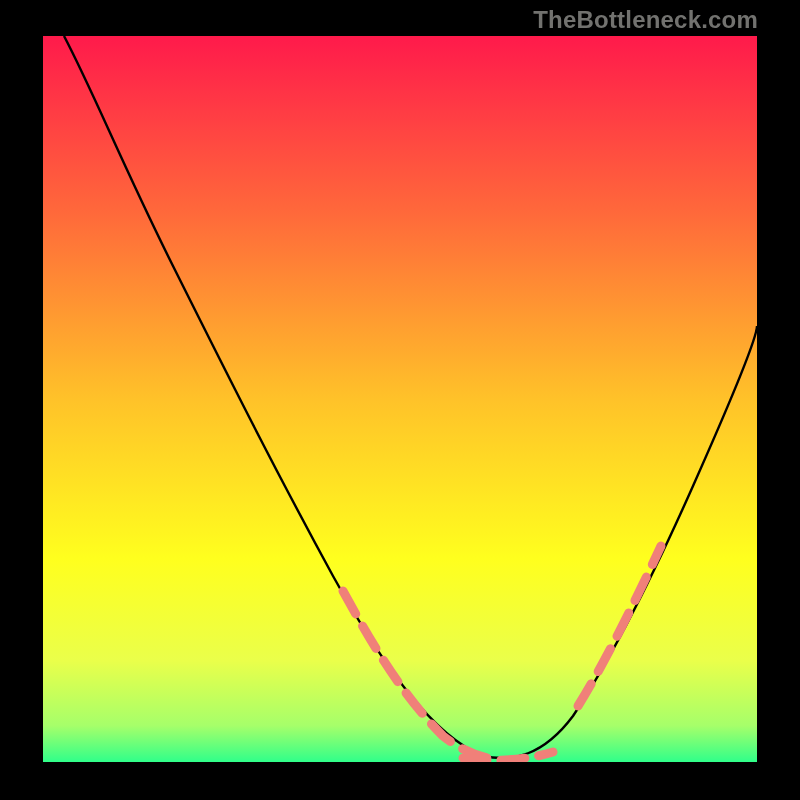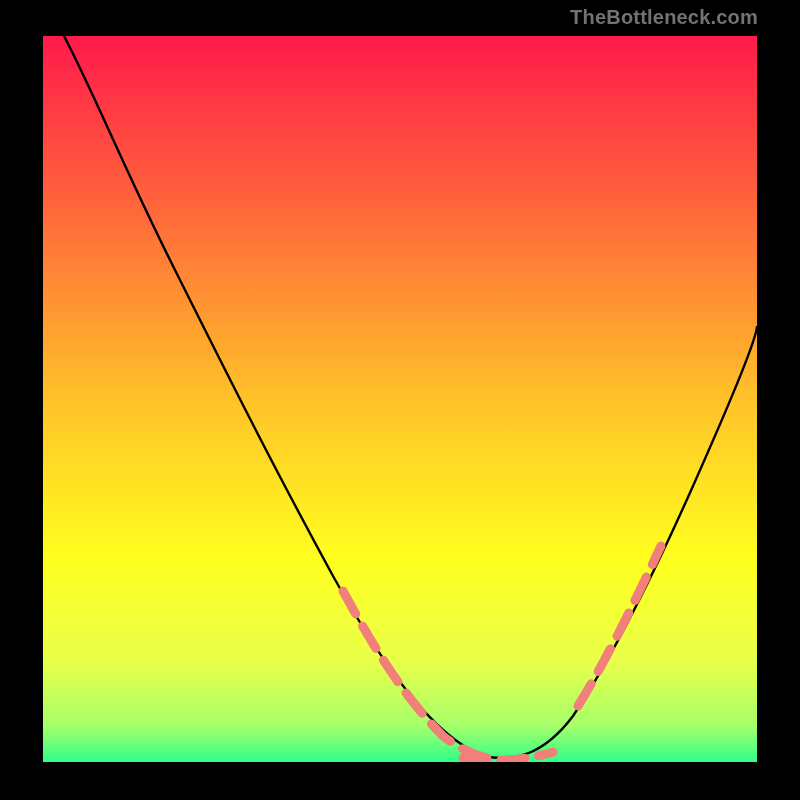--- a/index.html
+++ b/index.html
@@ -38,21 +38,21 @@
     left: 0;
     top: 0;
     width: 714px;
     height: 726px;
   }
   .watermark {
     position: absolute;
     top: 6px;
     right: 42px;
     font-family: Arial, Helvetica, sans-serif;
-    font-size: 20px;
+    font-size: 24px;
     font-weight: 600;
     color: #72726f;
     letter-spacing: 0.2px;
     text-align: center;
   }
 </style>
 </head>
 <body>
 
 <div class="frame">

